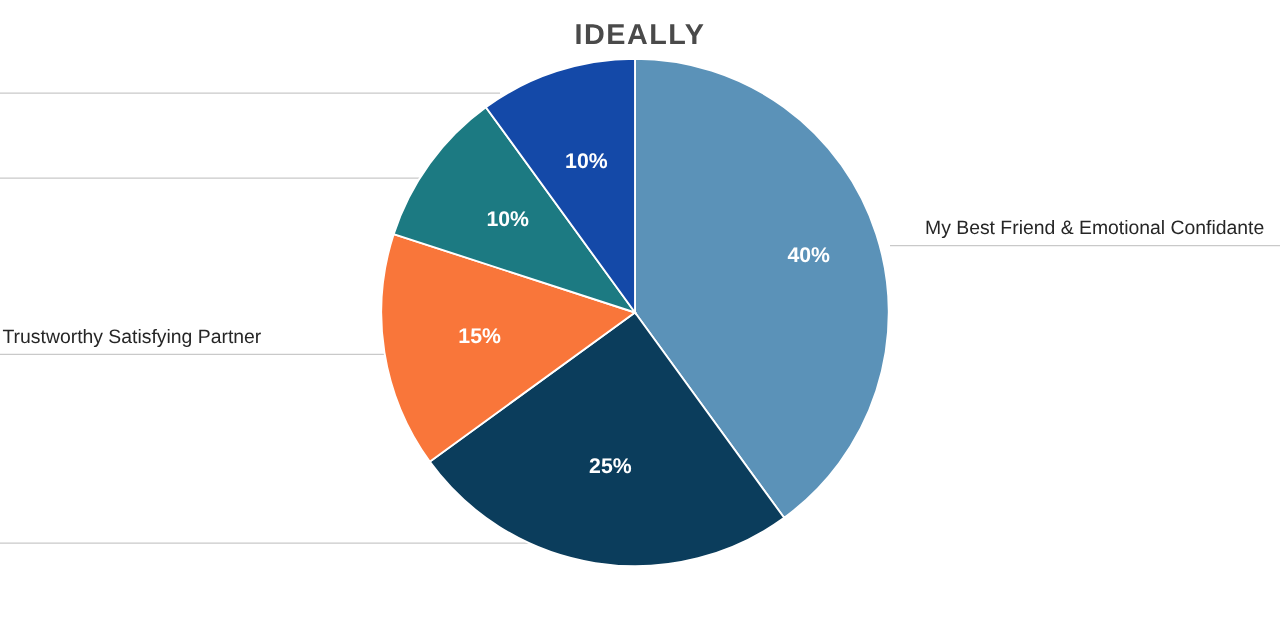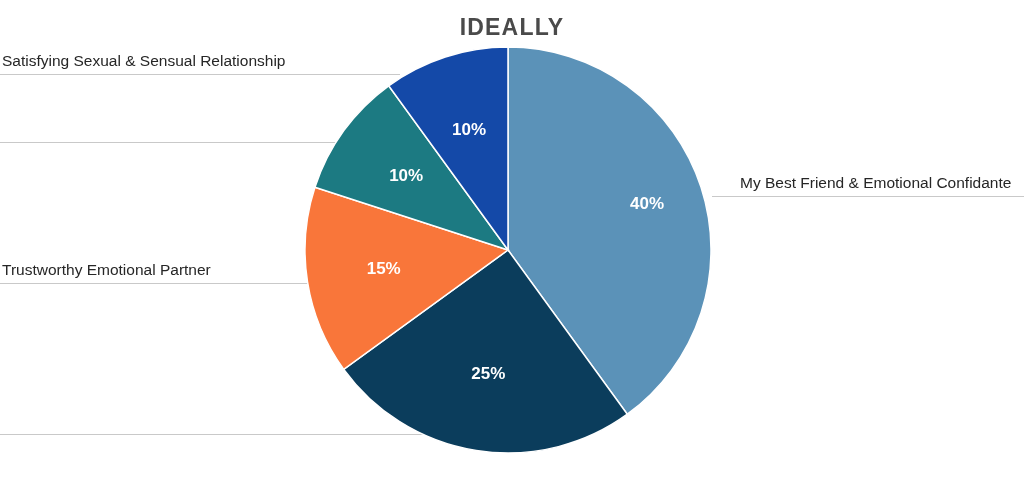--- a/index.html
+++ b/index.html
@@ -91,21 +91,20 @@
     <path id="slice-3" d="M 508 250 L 314.94 187.27 A 203 203 0 0 1 388.68 85.77 Z" fill="#1c7a82" stroke="#ffffff" stroke-width="1.5"></path>
     <path id="slice-4" d="M 508 250 L 388.68 85.77 A 203 203 0 0 1 508.00 47.00 Z" fill="#1449a8" stroke="#ffffff" stroke-width="1.5"></path>
 
     <text id="vlabel-0" class="slice-label" x="647.01" y="204.83">40%</text>
     <text id="vlabel-1" class="slice-label" x="488.31" y="374.31">25%</text>
     <text id="vlabel-2" class="slice-label" x="383.69" y="269.69">15%</text>
     <text id="vlabel-3" class="slice-label" x="406.18" y="176.02">10%</text>
     <text id="vlabel-4" class="slice-label" x="469.11" y="130.30">10%</text>
   </svg>
 
-  <div class="callout callout-left" style="left:2px; top:52px;">Satisfying Sexual &amp; Sensual Relationship</div>
 
 
-  <div class="callout callout-left" style="left:2px; top:261px;">Trustworthy Emotional Partner</div>
+  <div class="callout callout-left" style="left:2px; top:261px;">Trustworthy Satisfying Partner</div>
 
 
   <div class="callout callout-right" style="left:740px; top:174px;">My Best Friend &amp; Emotional Confidante</div>
 
 </div>
 
 </body></html>

